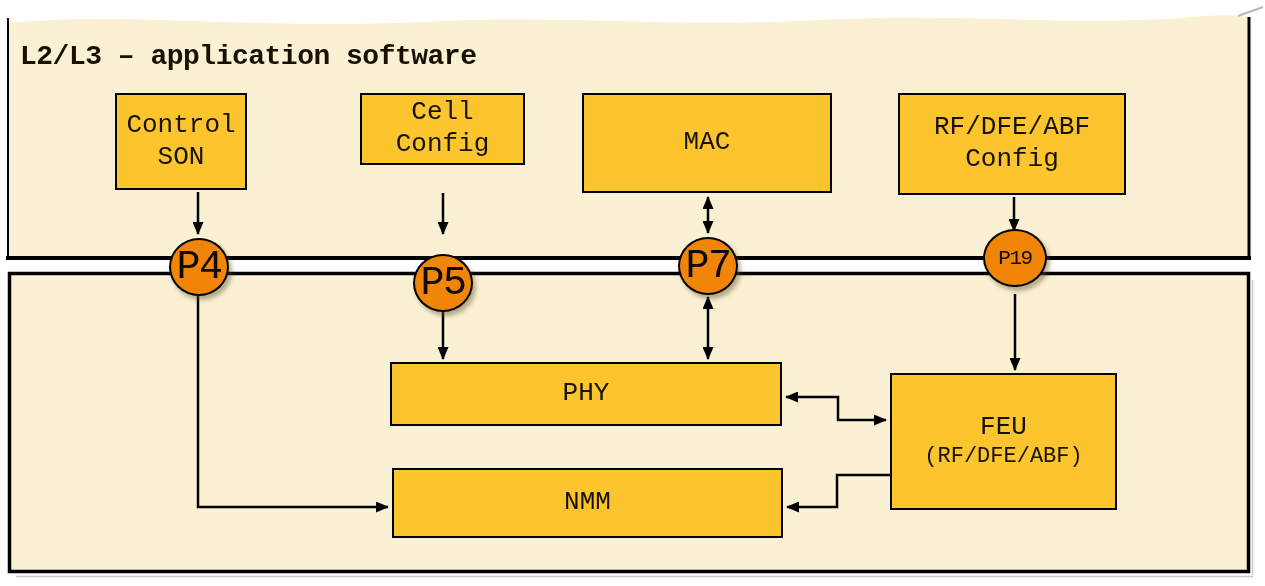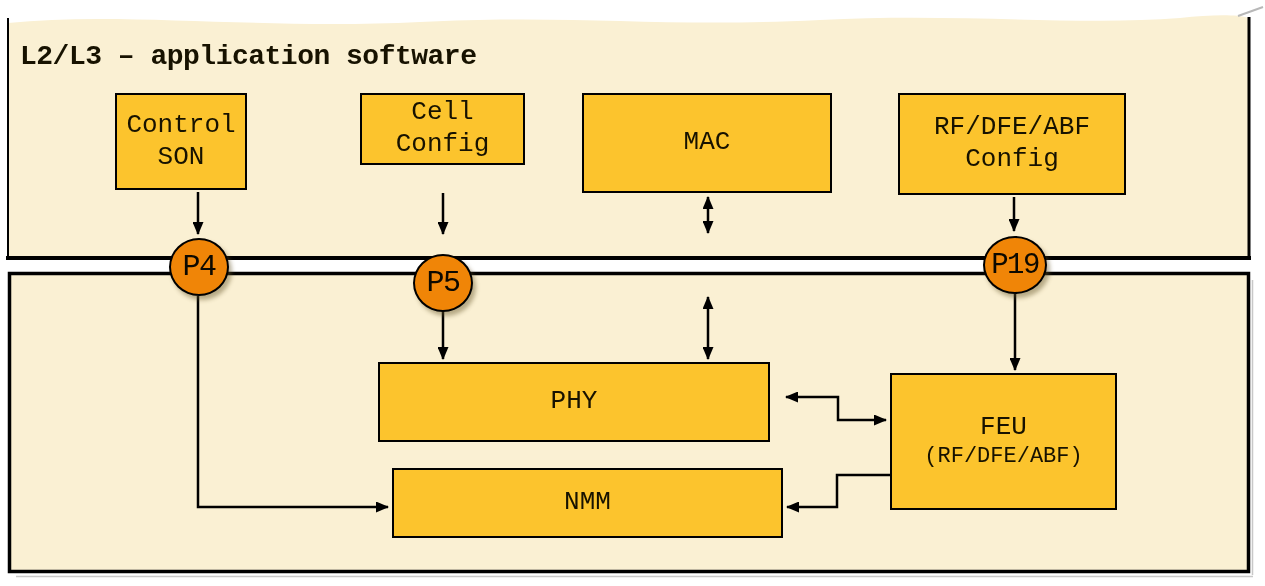--- a/index.html
+++ b/index.html
@@ -44,21 +44,21 @@
   .block .sub{font-size:22px;}
   .port{
     position:absolute;
     box-sizing:border-box;
     background:var(--port-fill);
     border:2.5px solid var(--line);
     border-radius:50%;
     display:flex;
     align-items:center;
     justify-content:center;
-    font-size:30px;
+    font-size:40px;
     letter-spacing:-1.5px;
     color:#0d0900;
     box-shadow:3px 4px 4px rgba(100,85,40,0.45);
   }
   .arrow{stroke:var(--line);stroke-width:2.5;fill:none;}
   .section-border{stroke:var(--line);fill:none;}
 </style>
 </head>
 <body>
 
@@ -111,30 +111,31 @@
 
   <div class="block" style="left:582px;top:93px;width:250px;height:100px;">
     <span>MAC</span>
   </div>
 
   <div class="block" style="left:890px;top:93px;width:228px;height:102px;margin-left:8px;">
     <span>RF/DFE/ABF</span>
     <span>Config</span>
   </div>
 
-  <div class="block" style="left:378px;top:362px;width:392px;height:80px;">
+  <div class="block" style="left:390px;top:362px;width:392px;height:64px;">
     <span>PHY</span>
   </div>
 
   <div class="block" style="left:890px;top:373px;width:227px;height:137px;">
     <span>FEU</span>
     <span class="sub">(RF/DFE/ABF)</span>
   </div>
 
   <div class="block" style="left:392px;top:468px;width:391px;height:70px;">
     <span>NMM</span>
   </div>
 
   <div class="port" style="left:169px;top:238px;width:60px;height:58px;">P4</div>
   <div class="port" style="left:413px;top:254px;width:60px;height:58px;">P5</div>
-  <div class="port" style="left:983px;top:236px;width:64px;height:58px;font-size:29px;">P19</div>
+  <div class="port" style="left:678px;top:237px;width:60px;height:58px;">P7</div>
+  <div class="port" style="left:983px;top:229px;width:64px;height:58px;font-size:21px;">P19</div>
 
 </div>
 
 </body></html>

